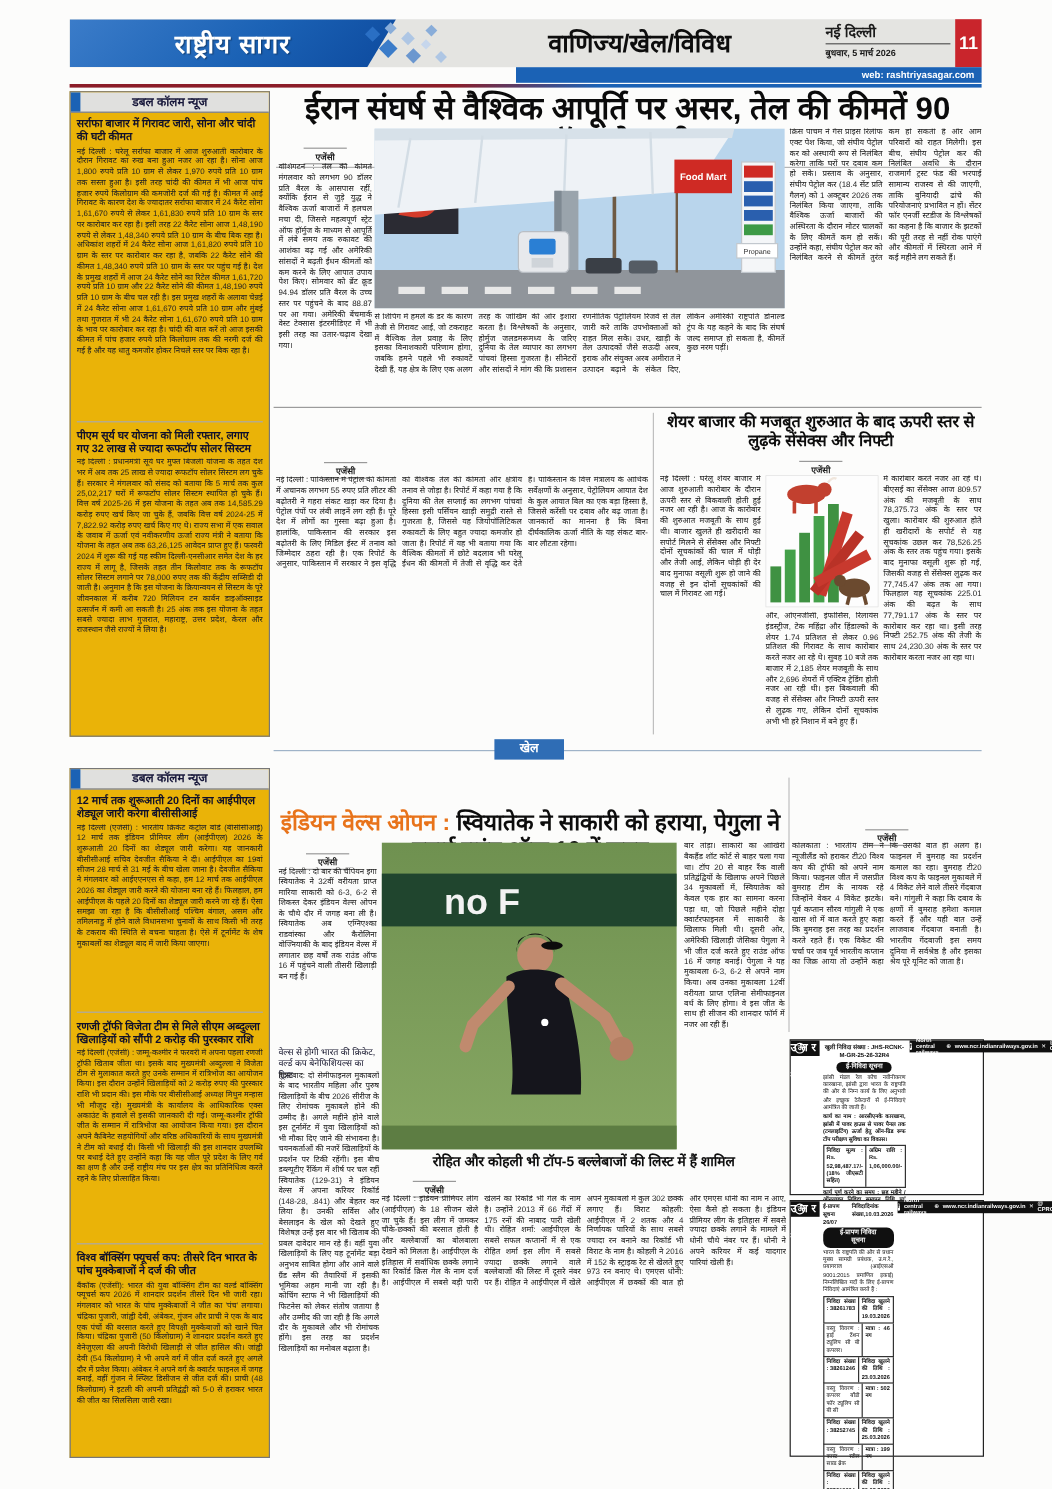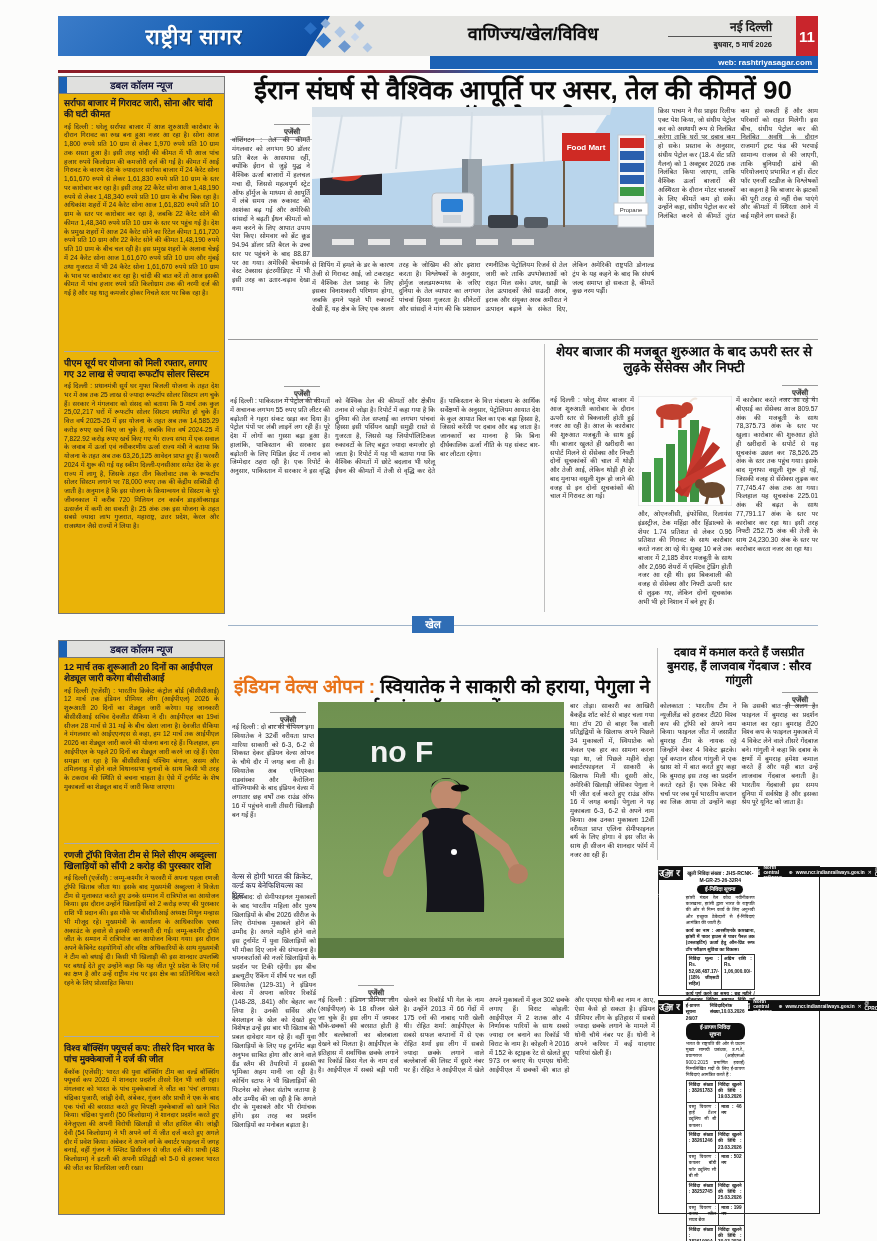--- a/index.html
+++ b/index.html
@@ -4,40 +4,40 @@
 <style>
   *{margin:0;padding:0;box-sizing:border-box}
   html,body{background:#ffffff}
   .page{position:relative;width:877px;height:1241px;background:#fcfcfb;font-family:"Liberation Sans","DejaVu Sans",sans-serif;color:#1b1b1b;overflow:hidden}
   .abs{position:absolute}
   
   .hd-strip{left:58px;top:16px;width:760px;height:40px;background:#e4e4e1}
   .masthead{left:58px;top:16px;width:272px;height:40px;background:linear-gradient(135deg,#3b7cc9 0%,#1b62b5 55%,#0d4a9e 100%);clip-path:polygon(0 0,100% 0,calc(100% - 24px) 100%,0 100%);display:flex;align-items:center;justify-content:center}
   .masthead span{color:#fff;font-size:21px;font-weight:800;letter-spacing:1px;text-shadow:1px 1px 1px rgba(0,0,0,.35)}
   .dia{position:absolute;transform:rotate(45deg)}
-  .hd-title{left:388px;top:21px;width:290px;text-align:center;font-size:18px;font-weight:800;color:#0d0d0d}
-  .hd-right{left:668px;top:18px;width:104px;text-align:right}
+  .hd-title{left:388px;top:21px;width:290px;text-align:center;font-size:21px;font-weight:800;color:#0d0d0d}
+  .hd-right{left:688px;top:18px;width:104px;text-align:left}
   .hd-city{font-size:12px;font-weight:800;border-bottom:1px solid #555;padding-bottom:1px}
   .hd-date{font-size:7.5px;font-weight:700;padding-top:2px}
   .pgbox{left:796px;top:16px;width:22px;height:40px;background:#c9252c;color:#fff;display:flex;align-items:center;justify-content:center;font-size:15px;font-weight:800}
   .webstrip{left:430px;top:56px;width:388px;height:13px;background:#1b62b5;color:#fff;font-size:8px;font-weight:700;text-align:right;line-height:13px;padding-right:6px}
   .hd-div{left:58px;top:70px;width:760px;height:3px;background:linear-gradient(90deg,#8c1d28 0%,#8c1d28 42%,#1b62b5 58%,#1b62b5 100%)}
   
   .newsbox{border:1px solid #777;background:#eab308}
   .nb-head{position:relative;height:17px;background:#e0e0de;border-bottom:1px solid #777;text-align:center;font-size:10px;font-weight:800;line-height:17px;color:#17173a}
   .nb-sq{position:absolute;left:0;top:0;width:8px;height:16px;background:#1b62b5}
   .nb-art{padding:4px 5px 2px 5px}
   .nb-h{font-size:9px;font-weight:800;line-height:1.25;color:#10102a;margin-bottom:2px}
   .sep{border-top:1px solid #aaa;margin:2px 5px}
   
   .bt{font-size:6.6px;line-height:1.33;text-align:justify;color:#222;overflow:hidden}
   .cols2{column-count:2;column-gap:5px}
   .cols3{column-count:3;column-gap:5px}
   .cols4{column-count:4;column-gap:5px}
-  .byline{display:block;text-align:right}
+  .byline{display:block;text-align:center}
   .byline span{display:inline-block;font-size:7.2px;font-weight:800;border-top:1px solid #999;border-bottom:1px solid #999;padding:1px 10px;color:#222}
   .h-main{font-size:26px;font-weight:800;line-height:1.12;text-align:center;color:#0b0b0b;border-bottom:1px solid #b5b5b5;padding-bottom:5px}
   .h-mid{font-size:13.5px;font-weight:800;line-height:1.2;text-align:center;color:#0d0d0d}
   .h-sport{font-size:19px;font-weight:800;line-height:1.18;text-align:center;color:#0c0c0c}
   .h-small{font-size:11.5px;font-weight:800;line-height:1.2;text-align:center;color:#0d0d0d}
   .kicker{color:#e8731a}
   .subhead{font-size:7.4px;font-weight:400;line-height:1.25;color:#101028}
   .vrule{width:1px;background:#bfbfbf}
   .hrule{height:1px;background:#9b9b9b}
   .band-badge{background:#2f6db5;color:#fff;font-size:10.5px;font-weight:800;text-align:center;line-height:17px}
@@ -194,21 +194,21 @@
         <line x1="70" y1="100" x2="68" y2="108" stroke="#6b4a2f" stroke-width="3"></line>
         <line x1="82" y1="100" x2="84" y2="108" stroke="#6b4a2f" stroke-width="3"></line>
       </g>
     </svg>
   </div>
 
   <div class="abs bt" style="left:638px;top:510px;width:94px;height:102px">और, ओएनजीसी, इंफोसिस, रिलायंस इंडस्ट्रीज, टेक महिंद्रा और हिंडाल्को के शेयर 1.74 प्रतिशत से लेकर 0.96 प्रतिशत की गिरावट के साथ कारोबार करते नजर आ रहे थे। सुबह 10 बजे तक बाजार में 2,185 शेयर मजबूती के साथ और 2,696 शेयरों में एक्टिव ट्रेडिंग होती नजर आ रही थी। इस बिकवाली की वजह से सेंसेक्स और निफ्टी ऊपरी स्तर से लुढ़क गए, लेकिन दोनों सूचकांक अभी भी हरे निशान में बने हुए हैं।</div>
   <div class="abs bt" style="left:736px;top:396px;width:82px;height:216px">में कारोबार करते नजर आ रहे थे। बीएसई का सेंसेक्स आज 809.57 अंक की मजबूती के साथ 78,375.73 अंक के स्तर पर खुला। कारोबार की शुरुआत होते ही खरीदारों के सपोर्ट से यह सूचकांक उछल कर 78,526.25 अंक के स्तर तक पहुंच गया। इसके बाद मुनाफा वसूली शुरू हो गई, जिसकी वजह से सेंसेक्स लुढ़क कर 77,745.47 अंक तक आ गया। फिलहाल यह सूचकांक 225.01 अंक की बढ़त के साथ 77,791.17 अंक के स्तर पर कारोबार कर रहा था। इसी तरह निफ्टी 252.75 अंक की तेजी के साथ 24,230.30 अंक के स्तर पर कारोबार करता नजर आ रहा था।</div>
 
   <div class="abs band-line" style="left:228px;top:625px;width:590px"></div>
-  <div class="abs band-badge" style="left:412px;top:616px;width:42px;height:17px">खेल</div>
+  <div class="abs band-badge" style="left:412px;top:616px;width:58px;height:17px">खेल</div>
 
   <div class="abs newsbox" style="left:58px;top:640px;width:167px;height:575px">
     <div class="nb-head">
       <div class="nb-sq"></div>
       <span>डबल कॉलम न्यूज</span>
     </div>
     <div class="nb-art">
       <div class="nb-h">12 मार्च तक शुरूआती 20 दिनों का आईपीएल शेड्यूल जारी करेगा बीसीसीआई</div>
       <div class="bt" style="height:152px">नई दिल्ली (एजेंसी) : भारतीय क्रिकेट कंट्रोल बोर्ड (बीसीसीआई) 12 मार्च तक इंडियन प्रीमियर लीग (आईपीएल) 2026 के शुरूआती 20 दिनों का शेड्यूल जारी करेगा। यह जानकारी बीसीसीआई सचिव देवजीत सैकिया ने दी। आईपीएल का 19वां सीजन 28 मार्च से 31 मई के बीच खेला जाना है। देवजीत सैकिया ने मंगलवार को आईएएनएस से कहा, हम 12 मार्च तक आईपीएल 2026 का शेड्यूल जारी करने की योजना बना रहे हैं। फिलहाल, हम आईपीएल के पहले 20 दिनों का शेड्यूल जारी करने जा रहे हैं। ऐसा समझा जा रहा है कि बीसीसीआई पश्चिम बंगाल, असम और तमिलनाडु में होने वाले विधानसभा चुनावों के साथ किसी भी तरह के टकराव की स्थिति से बचना चाहता है। ऐसे में टूर्नामेंट के शेष मुकाबलों का शेड्यूल बाद में जारी किया जाएगा।</div>
     </div>
@@ -254,24 +254,24 @@
         <path d="M106 120 L76 152 L70 170" stroke="#c08a6e" stroke-width="10" fill="none" stroke-linecap="round"></path>
         <circle cx="136" cy="150" r="3" fill="#ffffff"></circle>
       </g>
       <rect x="0" y="236" width="246" height="20" fill="#5d7d43"></rect>
     </svg>
   </div>
 
   <div class="abs bt" style="left:570px;top:702px;width:84px;height:256px">बार तोड़ा। साकारी का आखिरी बैकहैंड शॉट कोर्ट से बाहर चला गया था। टॉप 20 से बाहर रैंक वाली प्रतिद्वंद्वियों के खिलाफ अपने पिछले 34 मुकाबलों में, स्वियातेक को केवल एक हार का सामना करना पड़ा था, जो पिछले महीने दोहा क्वार्टरफाइनल में साकारी के खिलाफ मिली थी। दूसरी ओर, अमेरिकी खिलाड़ी जेसिका पेगुला ने भी जीत दर्ज करते हुए राउंड ऑफ 16 में जगह बनाई। पेगुला ने यह मुकाबला 6-3, 6-2 से अपने नाम किया। अब उनका मुकाबला 12वीं वरीयता प्राप्त एलिना सेमीफाइनल बर्थ के लिए होगा। वे इस जीत के साथ ही सीजन की शानदार फॉर्म में नजर आ रही हैं।</div>
   <div class="abs vrule" style="left:657px;top:648px;height:212px"></div>
 
-  <div class="abs h-small" style="left:660px;top:646px;width:158px">दबाव में कमाल करते हैं जसप्रीत बुमराह, हैं लाजवाब गेंदबाज : सौरव गांगुली</div>
   <div class="abs byline" style="left:660px;top:688px;width:158px"><span>एजेंसी</span></div>
   <div class="abs bt cols2" style="left:660px;top:702px;width:158px;height:158px">कोलकाता : भारतीय टीम ने न्यूजीलैंड को हराकर टी20 विश्व कप की ट्रॉफी को अपने नाम किया। फाइनल जीत में जसप्रीत बुमराह टीम के नायक रहे जिन्होंने वेकर 4 विकेट झटके। पूर्व कप्तान सौरव गांगुली ने एक खास शो में बात करते हुए कहा कि बुमराह इस तरह का प्रदर्शन करते रहते हैं। एक विकेट की चर्चा पर जब पूर्व भारतीय कप्तान का जिक्र आया तो उन्होंने कहा कि उसकी बात ही अलग है। फाइनल में बुमराह का प्रदर्शन कमाल का रहा। बुमराह टी20 विश्व कप के फाइनल मुकाबले में 4 विकेट लेने वाले तीसरे गेंदबाज बने। गांगुली ने कहा कि दबाव के क्षणों में बुमराह हमेशा कमाल करते हैं और यही बात उन्हें लाजवाब गेंदबाज बनाती है। भारतीय गेंदबाजी इस समय दुनिया में सर्वश्रेष्ठ है और इसका श्रेय पूरे यूनिट को जाता है।</div>
 
+  <div class="abs h-small" style="left:318px;top:963px;width:337px">रोहित और कोहली भी टॉप-5 बल्लेबाजों की लिस्ट में हैं शामिल</div>
   <div class="abs byline" style="left:330px;top:981px;width:64px"><span>एजेंसी</span></div>
   <div class="abs bt cols4" style="left:318px;top:996px;width:337px;height:214px">नई दिल्ली : इंडियन प्रीमियर लीग (आईपीएल) के 18 सीजन खेले जा चुके हैं। इस लीग में जमकर चौके-छक्कों की बरसात होती है और बल्लेबाजों का बोलबाला देखने को मिलता है। आईपीएल के इतिहास में सर्वाधिक छक्के लगाने का रिकॉर्ड क्रिस गेल के नाम दर्ज है। आईपीएल में सबसे बड़ी पारी खेलने का रिकॉर्ड भी गेल के नाम है। उन्होंने 2013 में 66 गेंदों में 175 रनों की नाबाद पारी खेली थी। रोहित शर्मा: आईपीएल के सबसे सफल कप्तानों में से एक रोहित शर्मा इस लीग में सबसे ज्यादा छक्के लगाने वाले बल्लेबाजों की लिस्ट में दूसरे नंबर पर हैं। रोहित ने आईपीएल में खेले अपने मुकाबलों में कुल 302 छक्के लगाए हैं। विराट कोहली: आईपीएल में 2 शतक और 4 निर्णायक पारियों के साथ सबसे ज्यादा रन बनाने का रिकॉर्ड भी विराट के नाम है। कोहली ने 2016 में 152 के स्ट्राइक रेट से खेलते हुए 973 रन बनाए थे। एमएस धोनी: आईपीएल में छक्कों की बात हो और एमएस धोनी का नाम न आए, ऐसा कैसे हो सकता है। इंडियन प्रीमियर लीग के इतिहास में सबसे ज्यादा छक्के लगाने के मामले में धोनी चौथे नंबर पर हैं। धोनी ने अपने करियर में कई यादगार पारियां खेली हैं।</div>
 
   <div class="abs ad" style="left:658px;top:866px;width:162px;height:130px">
     <div class="ad-banner">
       <span class="ad-logo">उ</span>
       <span>उत्तर मध्य रेलवे</span>
     </div>
     <div class="ad-body">
       <div class="ad-line-b">खुली निविदा संख्या : JHS-RCNK-M-GR-25-26-32R4</div>

